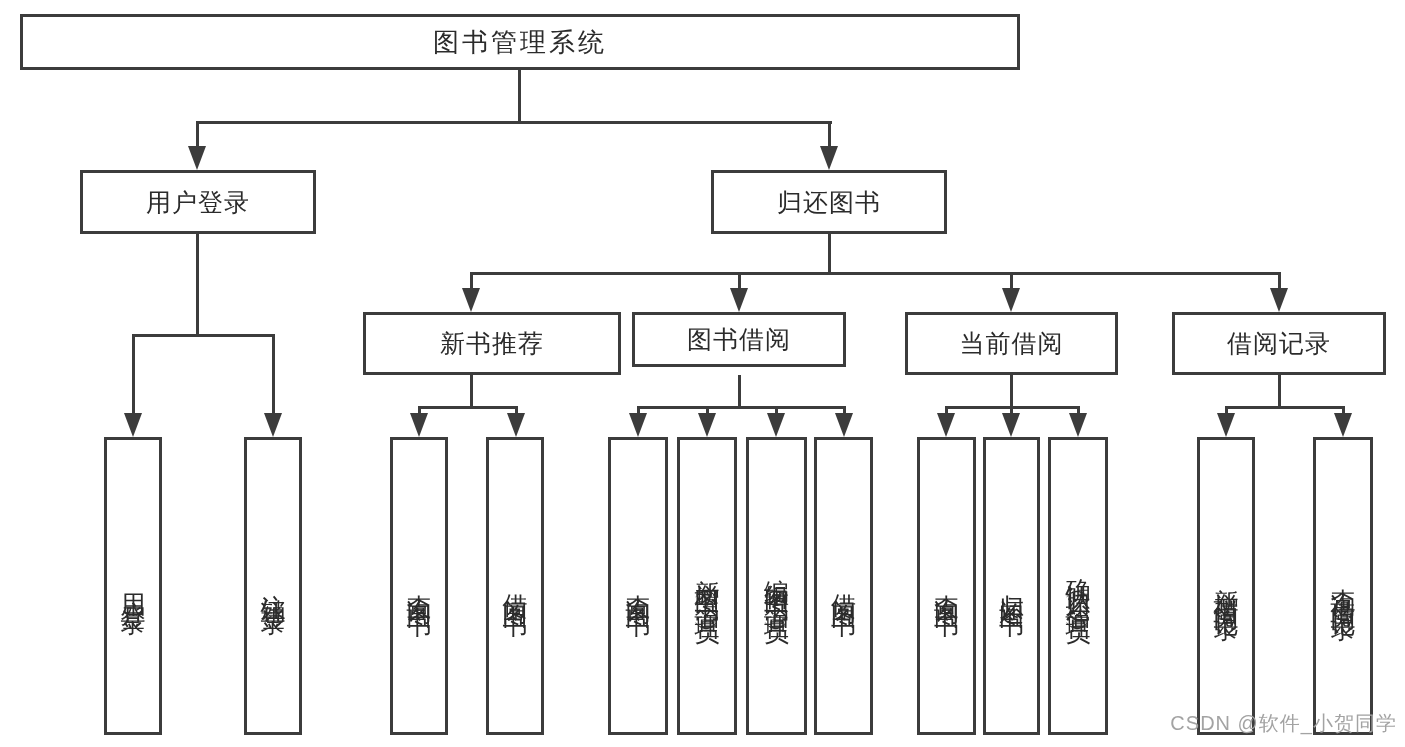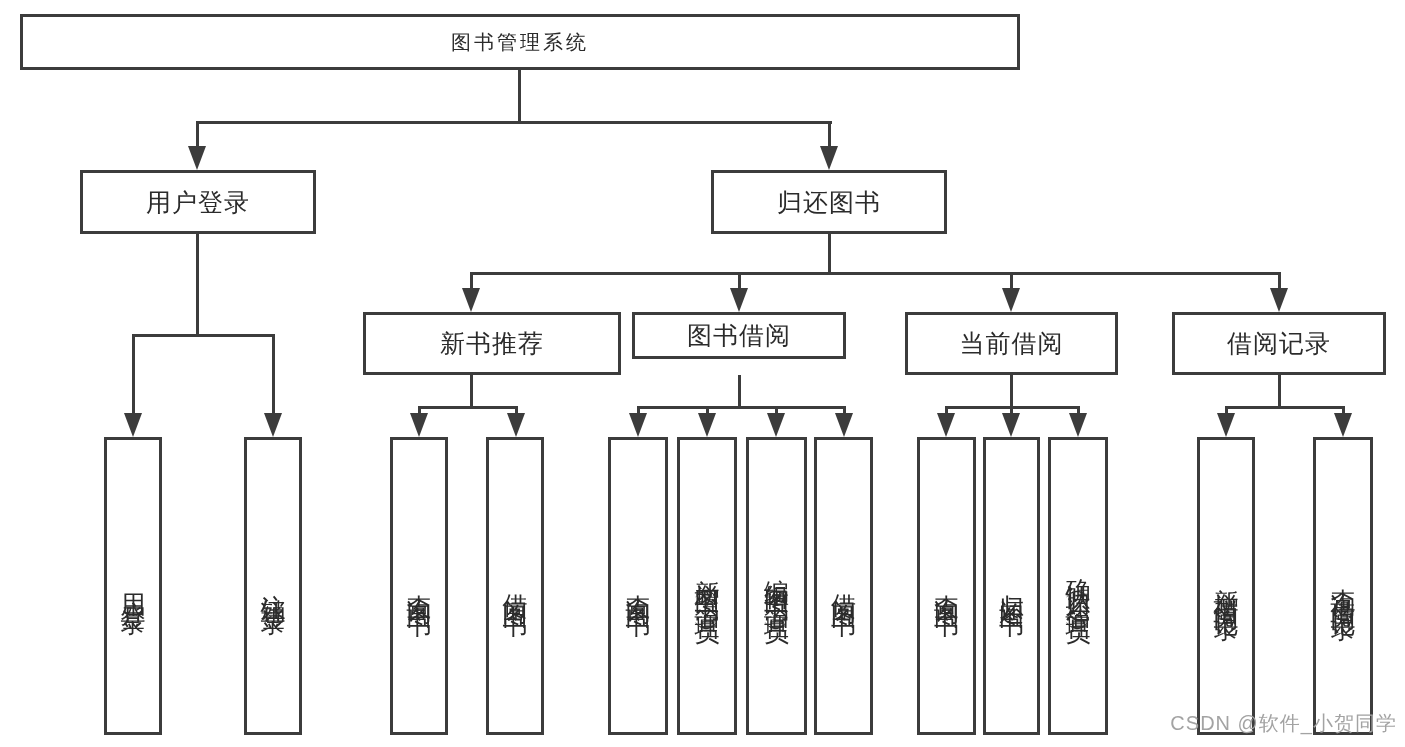--- a/index.html
+++ b/index.html
@@ -3,21 +3,21 @@
 <meta charset="utf-8">
 <style>
   * { margin:0; padding:0; box-sizing:border-box; }
   html,body { background:#ffffff; }
   body { font-family:"Liberation Sans", sans-serif; color:var(--text,#2b2b2b); }
   .stage { position:relative; width:1405px; height:747px; background:var(--bg,#fff); overflow:hidden; }
 
   .box { position:absolute; background:#fff; border:3px solid var(--line,#3c3c3c);
          display:flex; align-items:center; justify-content:center;
          font-size:25px; letter-spacing:1px; color:var(--text,#2b2b2b); }
-  .box.title { font-size:20px; letter-spacing:3px; }
+  .box.title { font-size:26px; letter-spacing:3px; }
   .vbox span { writing-mode:vertical-rl; text-orientation:mixed;
                font-size:25px; letter-spacing:6px; line-height:1; }
 
   .vline, .hline { position:absolute; background:var(--line,#3c3c3c); }
   .vline { width:3px; }
   .hline { height:3px; }
   .arrow { position:absolute; width:0; height:0;
            border-left:9px solid transparent; border-right:9px solid transparent;
            border-top:24px solid var(--line,#3c3c3c); }
 
@@ -109,21 +109,21 @@
   <div class="box" style="left:80px;top:170px;width:236px;height:64px">
     <span>用户登录</span>
   </div>
   <div class="box" style="left:711px;top:170px;width:236px;height:64px">
     <span>归还图书</span>
   </div>
 
   <div class="box" style="left:363px;top:312px;width:258px;height:63px">
     <span>新书推荐</span>
   </div>
-  <div class="box" style="left:632px;top:312px;width:214px;height:47px">
+  <div class="box" style="left:632px;top:312px;width:214px;height:55px">
     <span>图书借阅</span>
   </div>
   <div class="box" style="left:905px;top:312px;width:213px;height:63px">
     <span>当前借阅</span>
   </div>
   <div class="box" style="left:1172px;top:312px;width:214px;height:63px">
     <span>借阅记录</span>
   </div>
 
   <div class="box vbox" style="left:104px;top:437px;width:58px;height:298px">

